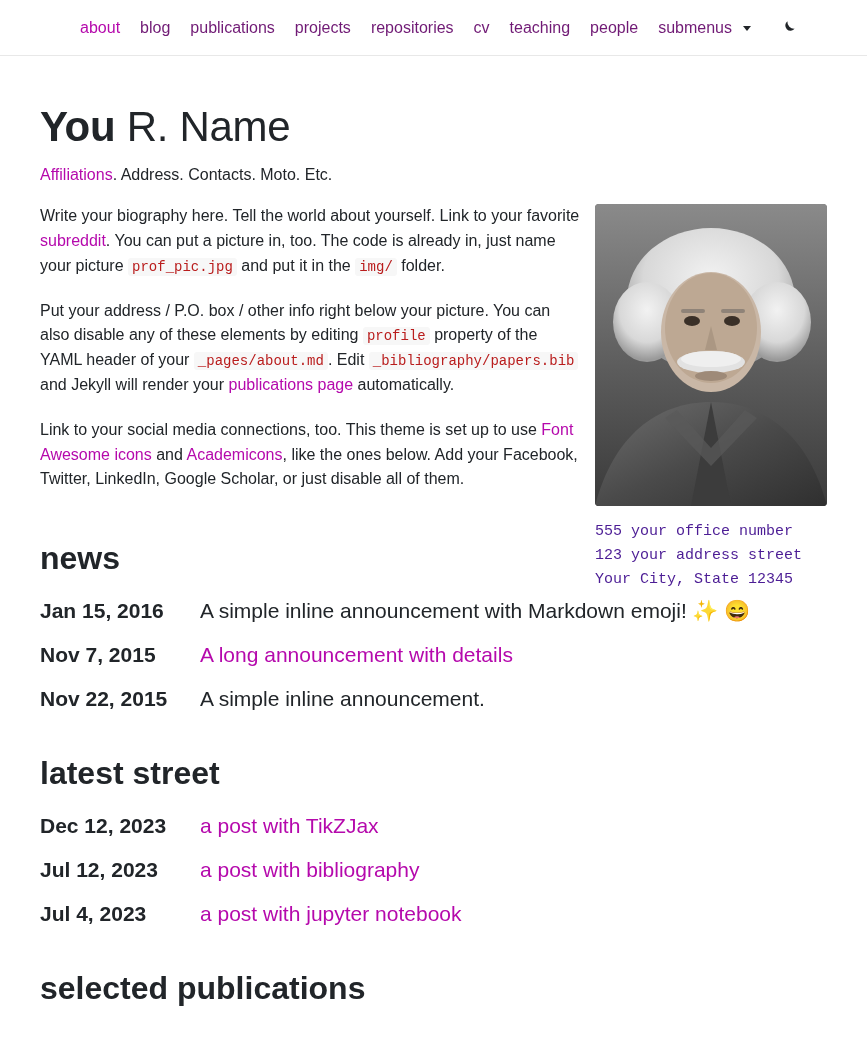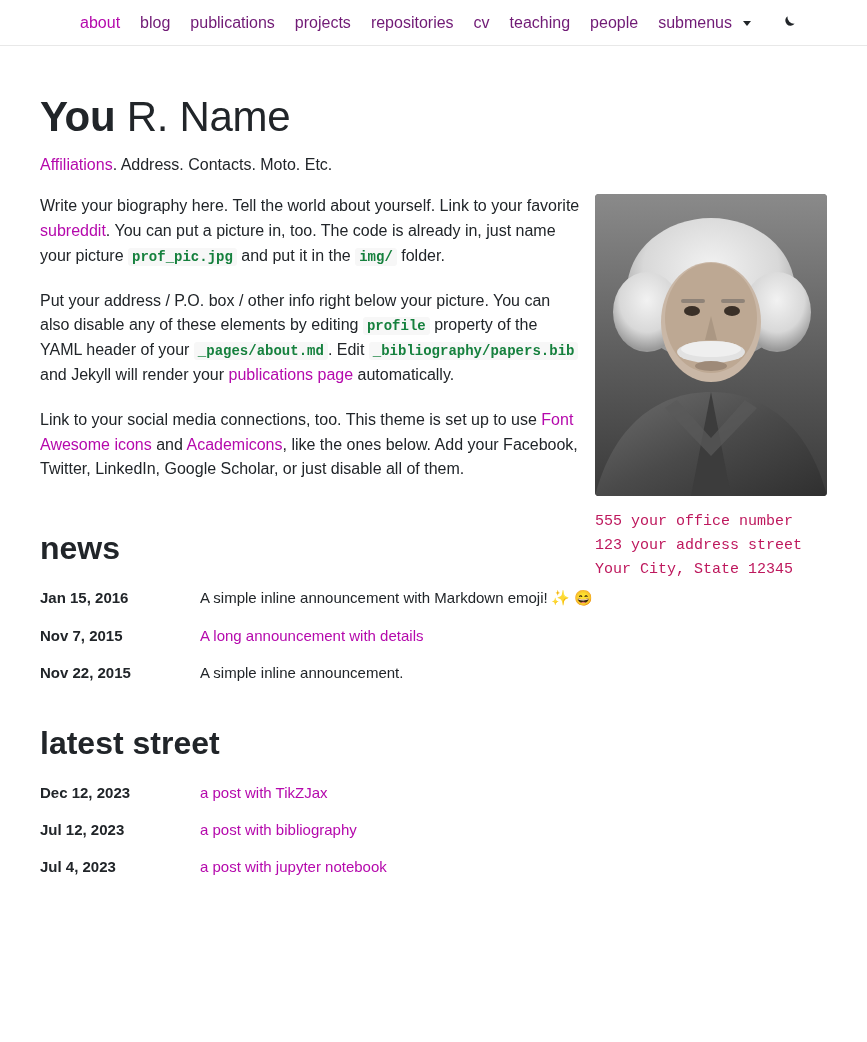--- a/index.html
+++ b/index.html
@@ -6,21 +6,21 @@
   html, body {
     margin: 0; padding: 0;
     background: #ffffff;
     color: #212529;
     font-family: "Liberation Sans", sans-serif;
   }
   body { width: 867px; min-height: 1042px; position: relative; }
 
   
   .navbar {
-    height: 46px;
+    height: 56px;
     display: flex;
     align-items: center;
     justify-content: center;
     border-bottom: 1px solid #e8e8e8;
     background: #fff;
     position: relative;
   }
   .nav-items {
     display: flex;
     align-items: center;
@@ -74,26 +74,25 @@
   .bio p {
     font-size: 16px;
     line-height: 1.55;
     margin: 0 0 20px 0;
     max-width: 540px;
     color: #212529;
   }
   code.inline {
     font-family: "Liberation Mono", "DejaVu Sans Mono", monospace;
     font-size: 14px;
-    color: #15803d;
+    color: #b91c1c;
     background: #f7f7f7;
     padding: 1px 4px;
     border-radius: 3px;
     white-space: nowrap;
-    font-weight: bold;
   }
 
   .profile {
     position: absolute;
     right: 0;
     top: 0;
     width: 232px;
   }
   .profile-img {
     width: 232px; height: 302px;
@@ -101,40 +100,40 @@
     display: block;
     overflow: hidden;
     background: #6d6d6d;
   }
   .profile-img svg { display: block; width: 100%; height: 100%; }
   .profile-address {
     font-family: "Liberation Mono", "DejaVu Sans Mono", monospace;
     font-size: 15px;
     line-height: 1.6;
     margin-top: 14px;
-    color: #be185d;
+    color: #4c1d95;
     white-space: pre;
   }
 
   h2.section {
     font-size: 32px;
     font-weight: 700;
     margin: 34px 0 12px 0;
     color: #212529;
   }
 
   table.entries {
     border-collapse: collapse;
     width: 100%;
     margin-bottom: 4px;
   }
   table.entries td {
     padding: 10px 0;
     vertical-align: top;
-    font-size: 15px;
+    font-size: 21px;
   }
   td.date {
     width: 160px;
     font-weight: 700;
     padding-left: 5px;
     color: #212529;
     white-space: nowrap;
   }
   td.desc { color: #212529; }
 
@@ -269,14 +268,17 @@
         <td class="desc"><a class="link" href="#">a post with bibliography</a></td>
       </tr>
       <tr>
         <td class="date">Jul 4, 2023</td>
         <td class="desc"><a class="link" href="#">a post with jupyter notebook</a></td>
       </tr>
     </tbody>
       </table>
   </div>
 
+  <div>
+    <h2 class="section">selected publications</h2>
+  </div>
 
 </div>
 
 </body></html>

